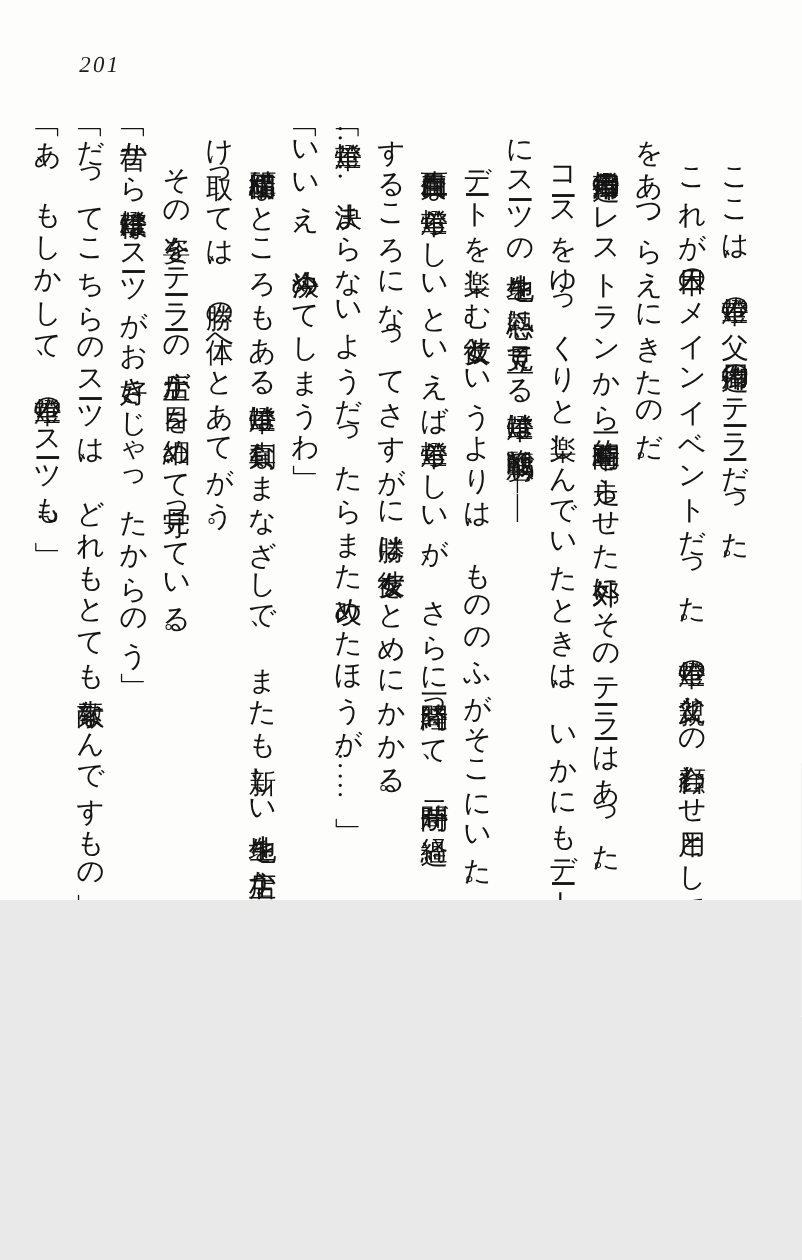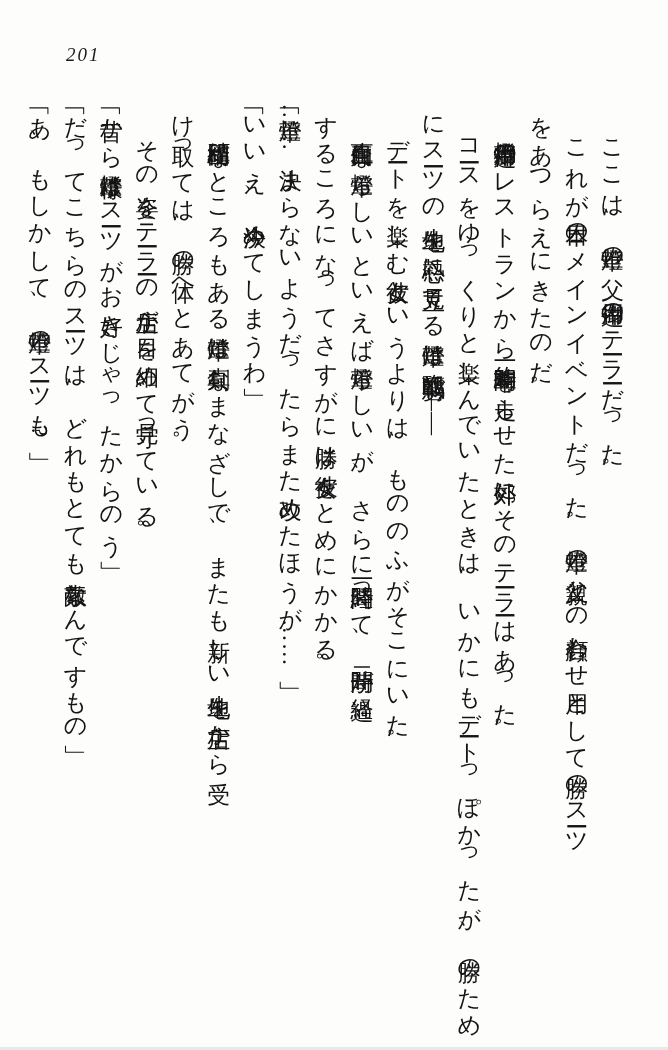--- a/index.html
+++ b/index.html
@@ -3,21 +3,21 @@
 <meta charset="utf-8">
 <style>
   html, body {
     margin: 0;
     padding: 0;
     background: #e9e9e9;
   }
   .page {
     position: relative;
     width: 668px;
-    height: 1047px;
+    height: 750px;
     background: #fdfdfc;
     overflow: hidden;
     font-family: "Liberation Serif", "DejaVu Serif", serif;
   }
   .page-number {
     position: absolute;
     top: 44px;
     left: 66px;
     font-size: 19px;
     font-style: italic;

